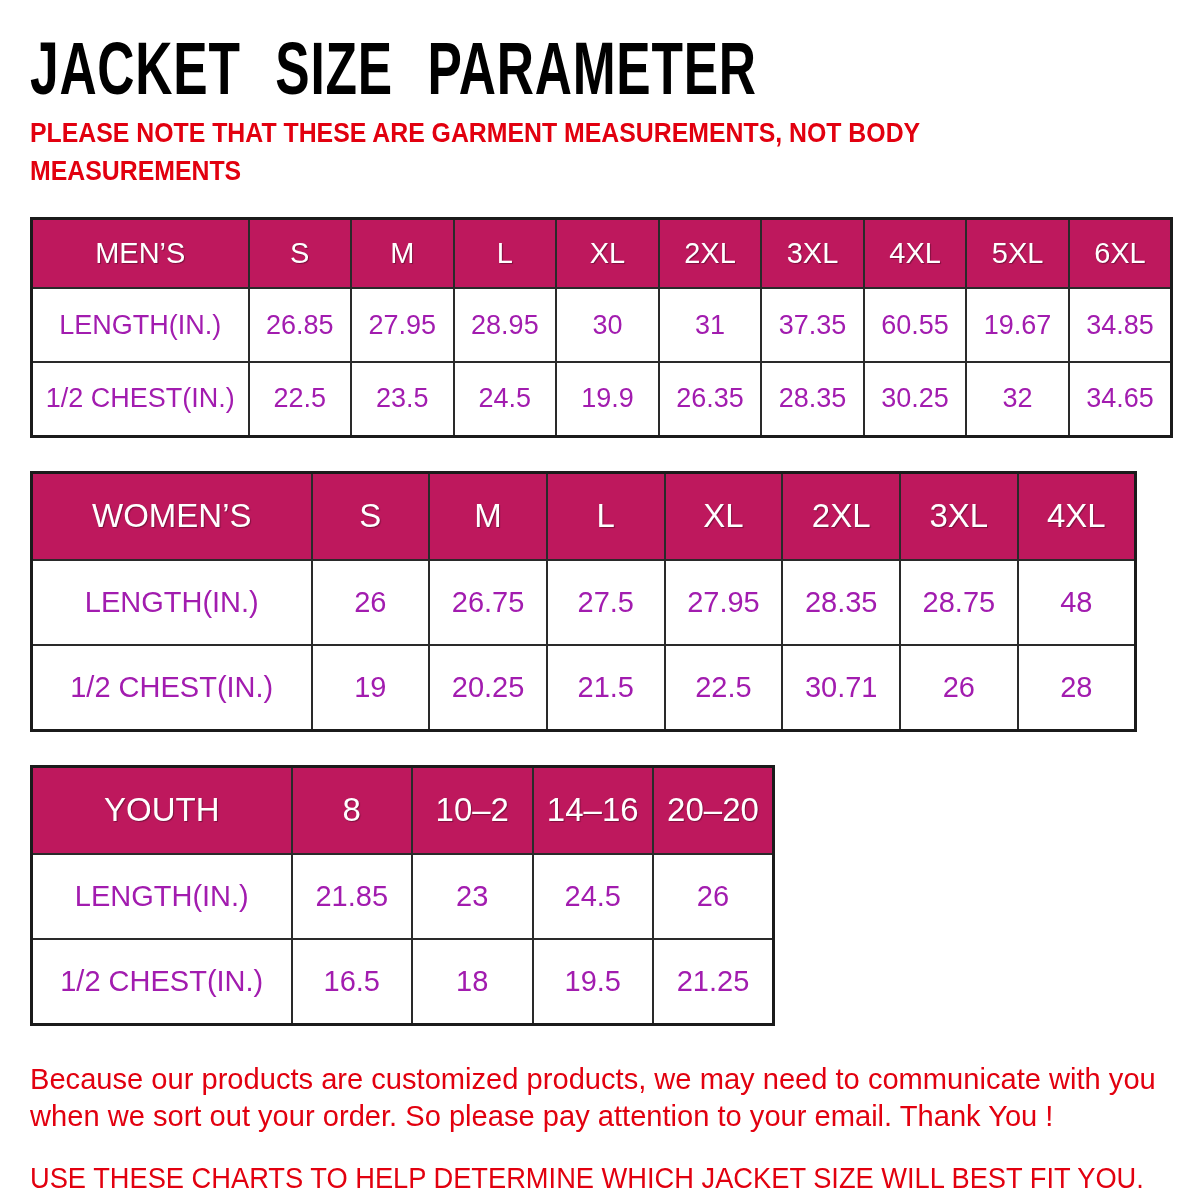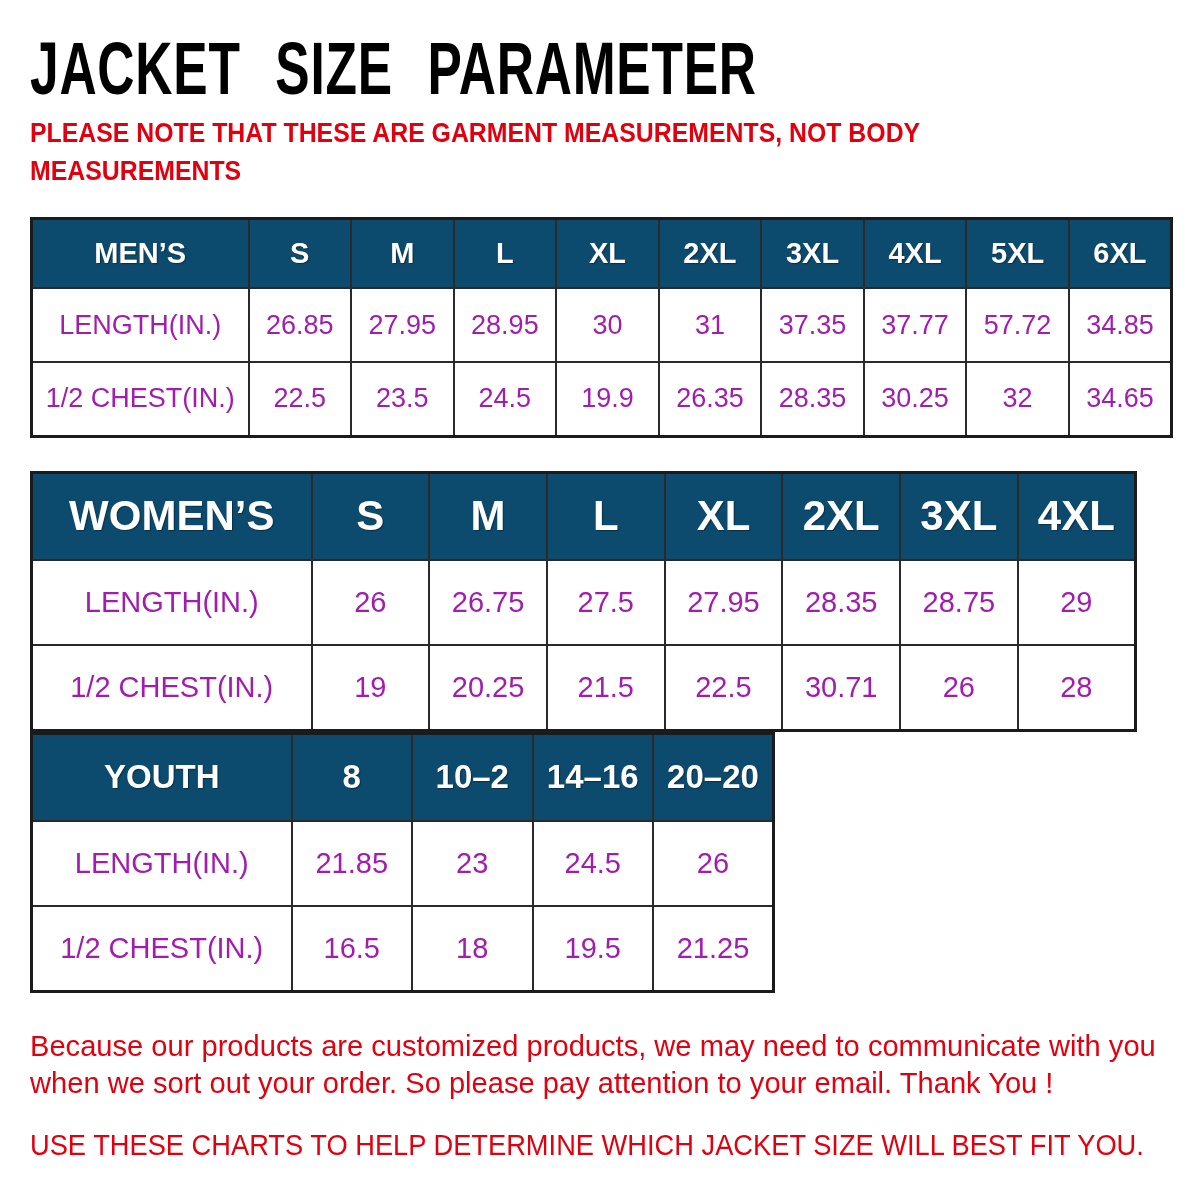--- a/index.html
+++ b/index.html
@@ -50,41 +50,41 @@
     border: 3px solid #1b1b1b;
     background: #ffffff;
   }
   table.size-table th, table.size-table td {
     border: 2px solid #2a2a2a;
     text-align: center;
     vertical-align: middle;
     overflow: hidden;
   }
   table.size-table th {
-    background: #0c4a6e;
+    background: #be185d;
     color: #ffffff;
-    font-weight: bold;
+    font-weight: normal;
     text-shadow: 1px 1px 1px rgba(0,0,0,0.35);
   }
   table.size-table td { color: #a21caf; font-weight: 400; }
 
   
   table.mens { width: 1143px; margin-top: 26px; }
   table.mens th { height: 70px; font-size: 29px; }
   table.mens td { height: 74px; font-size: 27px; }
   table.mens col.label-col { width: 217px; }
 
   
   table.womens { width: 1107px; margin-top: 33px; }
-  table.womens th { height: 88px; font-size: 42px; }
+  table.womens th { height: 88px; font-size: 33px; }
   table.womens td { height: 85px; font-size: 29px; }
   table.womens col.label-col { width: 280px; }
 
   
-  table.youth { width: 745px; }
+  table.youth { width: 745px; margin-top: 33px; }
   table.youth th { height: 88px; font-size: 33px; }
   table.youth td { height: 85px; font-size: 29px; }
   table.youth col.label-col { width: 260px; }
 
   
   .footer-p1 {
     margin-top: 34px;
     color: #e2000f;
     font-size: 30px;
     line-height: 1.26;
@@ -142,22 +142,22 @@
         <th>6XL</th>
       </tr>
       <tr>
         <td>LENGTH(IN.)</td>
         <td>26.85</td>
         <td>27.95</td>
         <td>28.95</td>
         <td>30</td>
         <td>31</td>
         <td>37.35</td>
-        <td>37.77</td>
-        <td>57.72</td>
+        <td>60.55</td>
+        <td>19.67</td>
         <td>34.85</td>
       </tr>
       <tr>
         <td>1/2 CHEST(IN.)</td>
         <td>22.5</td>
         <td>23.5</td>
         <td>24.5</td>
         <td>19.9</td>
         <td>26.35</td>
         <td>28.35</td>
@@ -191,21 +191,21 @@
         <th>4XL</th>
       </tr>
       <tr>
         <td>LENGTH(IN.)</td>
         <td>26</td>
         <td>26.75</td>
         <td>27.5</td>
         <td>27.95</td>
         <td>28.35</td>
         <td>28.75</td>
-        <td>29</td>
+        <td>48</td>
       </tr>
       <tr>
         <td>1/2 CHEST(IN.)</td>
         <td>19</td>
         <td>20.25</td>
         <td>21.5</td>
         <td>22.5</td>
         <td>30.71</td>
         <td>26</td>
         <td>28</td>

